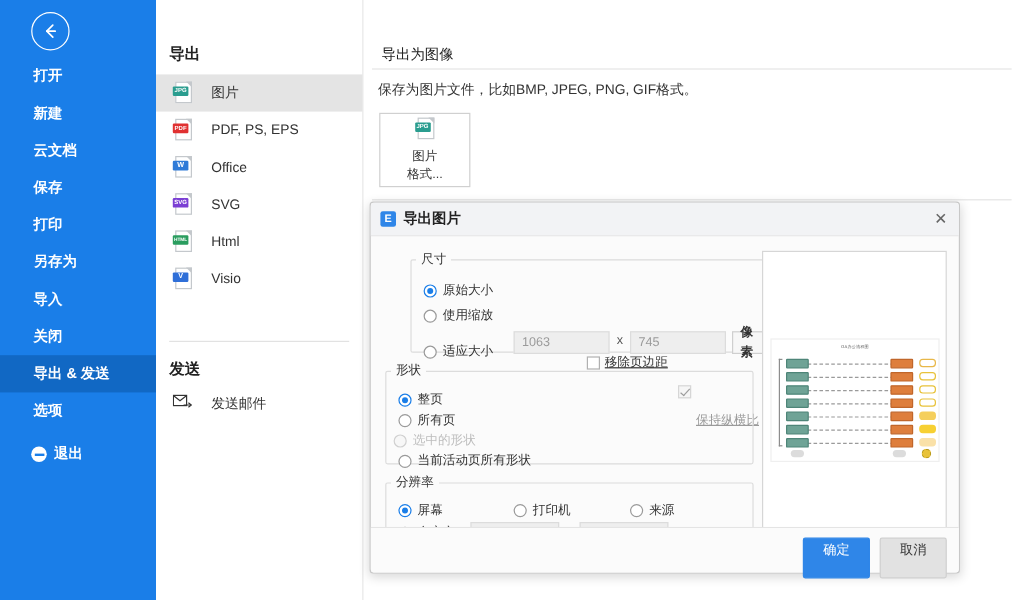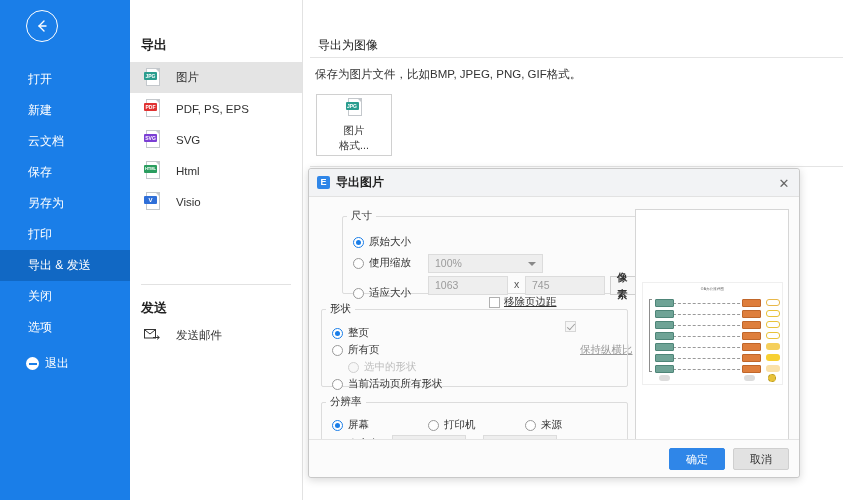--- a/index.html
+++ b/index.html
@@ -23,21 +23,21 @@
   }
   .back-btn {
     position: absolute; left: 26px; top: 10px;
     width: 32px; height: 32px;
     border: 1.6px solid #ffffff;
     border-radius: 50%;
     display: flex; align-items: center; justify-content: center;
     cursor: pointer;
   }
   .back-btn svg { display: block; }
-  .side-list { position: absolute; left: 0; top: 64px; width: 148px; }
+  .side-list { position: absolute; left: 0; top: 48px; width: 148px; font-weight: bold; }
   .side-item {
     height: 31px; line-height: 31px;
     padding-left: 28px;
     color: #ffffff;
     font-size: 12px;
     cursor: pointer;
     white-space: nowrap;
   }
   .side-item.selected { background: #1168c4; }
   .side-item.exit { display: flex; align-items: center; padding-left: 26px; margin-top: 5px; }
@@ -310,21 +310,21 @@
   }
 
   .dlg-foot {
     position: relative; height: 38px;
     border-top: 1px solid #e4e4e4;
     background: #fbfbfb;
     border-radius: 0 0 3px 3px;
   }
   .btn {
     position: absolute; top: 8px;
-    width: 56px; height: 22px;
+    width: 56px; height: 34px;
     font-size: 11px; line-height: 20px; text-align: center;
     border-radius: 2px; cursor: pointer;
   }
   .btn-ok { right: 74px; background: #2f86e8; color: #fff; border: 1px solid #2f86e8; }
   .btn-cancel { right: 10px; background: #e2e2e2; color: #333; border: 1px solid #cfcfcf; }
 </style>
 </head>
 <body>
 
 <div id="app">
@@ -374,24 +374,25 @@
           <path d="M10 3 L5 8 L10 13" fill="none" stroke="#ffffff" stroke-width="1.4" stroke-linecap="round" stroke-linejoin="round"></path>
           <line x1="5" y1="8" x2="12" y2="8" stroke="#ffffff" stroke-width="1.4" stroke-linecap="round"></line>
         </svg>
       </span>
     </div>
     <div class="side-list">
       <div class="side-item">打开</div>
       <div class="side-item">新建</div>
       <div class="side-item">云文档</div>
       <div class="side-item">保存</div>
+      <div class="side-item">打印</div>
       <div class="side-item">另存为</div>
-      <div class="side-item">打印</div>
+      <div class="side-item">导入</div>
+      <div class="side-item">关闭</div>
       <div class="side-item selected">导出 &amp; 发送</div>
-      <div class="side-item">关闭</div>
       <div class="side-item">选项</div>
       <div class="side-item exit">
         <span class="exit-icon"></span>
         <span>退出</span>
       </div>
     </div>
   </div>
 
   <div class="mid">
     <div class="mid-title">导出</div>
@@ -405,20 +406,28 @@
         </span>
         <span class="fmt-label">图片</span>
       </div>
       <div class="fmt-item">
         <span class="file-ic">
           <span class="page"></span>
             <span class="corner"></span>
           <span class="tag" style="background:#e03131">PDF</span>
         </span>
         <span class="fmt-label">PDF, PS, EPS</span>
+      </div>
+      <div class="fmt-item">
+        <span class="file-ic">
+          <span class="page"></span>
+            <span class="corner"></span>
+          <span class="tag" style="background:#2f7bd8;font-size:6px">W</span>
+        </span>
+        <span class="fmt-label">Office</span>
       </div>
       <div class="fmt-item">
         <span class="file-ic">
           <span class="page"></span>
             <span class="corner"></span>
           <span class="tag" style="background:#7b3fd4">SVG</span>
         </span>
         <span class="fmt-label">SVG</span>
       </div>
       <div class="fmt-item">
@@ -486,24 +495,20 @@
 
         <div class="radio-row" style="left:10px; top:12px;">
           <span class="radio on"></span>
           <span class="rlab">原始大小</span>
         </div>
 
         <div class="radio-row" style="left:10px; top:33px;">
           <span class="radio"></span>
           <span class="rlab">使用缩放</span>
         </div>
-        <div class="sel" style="left:85px; top:31px; width:115px;">
-          <span class="cap">100%</span>
-          <span class="caret"></span>
-        </div>
 
         <div class="radio-row" style="left:10px; top:63px;justify-content:space-between;">
           <span class="radio"></span>
           <span class="rlab">适应大小</span>
         </div>
         <div class="tfield" style="left:85px; top:53px; width:80px;">1063</div>
         <span class="xsep" style="left:171px; top:55px;">x</span>
         <div class="tfield" style="left:182px; top:53px; width:80px;">745</div>
         <div class="sel unit-sel" style="left:267px; top:53px; width:48px;">
           <span class="cap">像素</span>
@@ -523,21 +528,21 @@
       <fieldset class="grp grp-shape">
         <legend>形状</legend>
         <div class="radio-row" style="left:10px; top:10px;">
           <span class="radio on"></span>
           <span class="rlab">整页</span>
         </div>
         <div class="radio-row" style="left:10px; top:27px;">
           <span class="radio"></span>
           <span class="rlab">所有页</span>
         </div>
-        <div class="radio-row" style="left:26px; top:44px;">
+        <div class="radio-row" style="left:6px; top:44px;">
           <span class="radio dis"></span>
           <span class="rlab dis">选中的形状</span>
         </div>
         <div class="radio-row" style="left:10px; top:61px;">
           <span class="radio"></span>
           <span class="rlab">当前活动页所有形状</span>
         </div>
       </fieldset>
 
       <fieldset class="grp grp-res">

